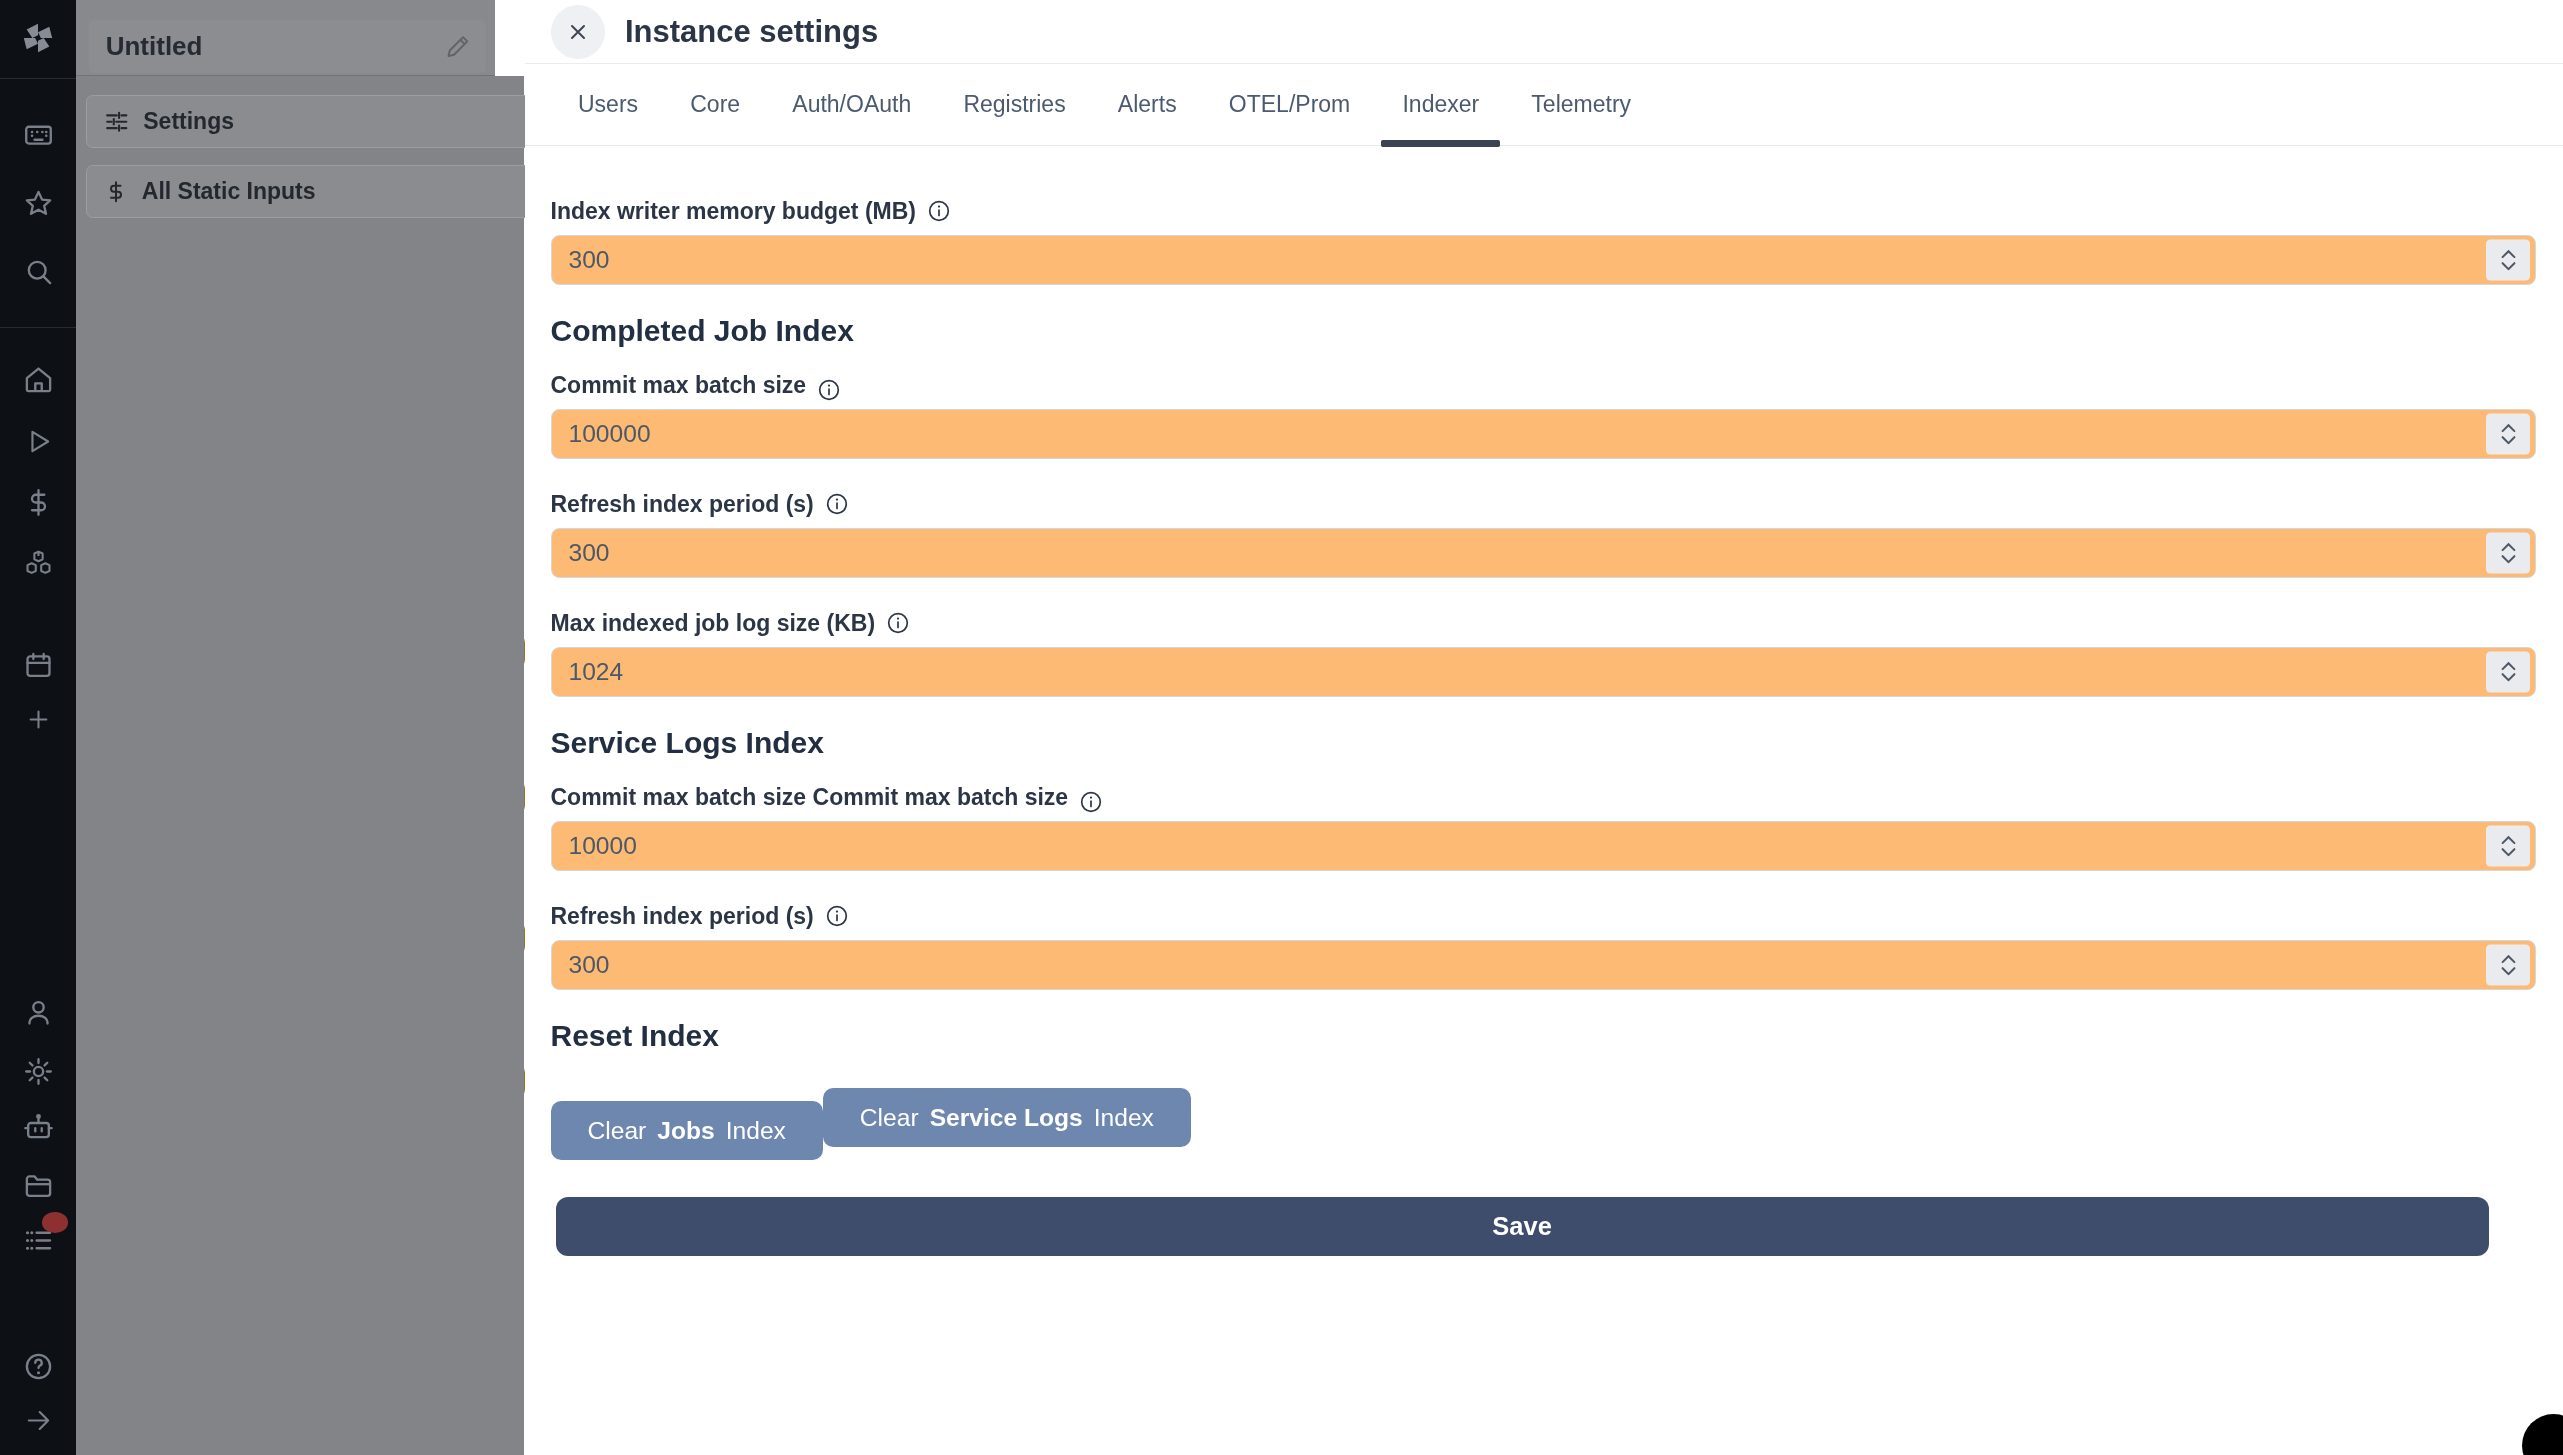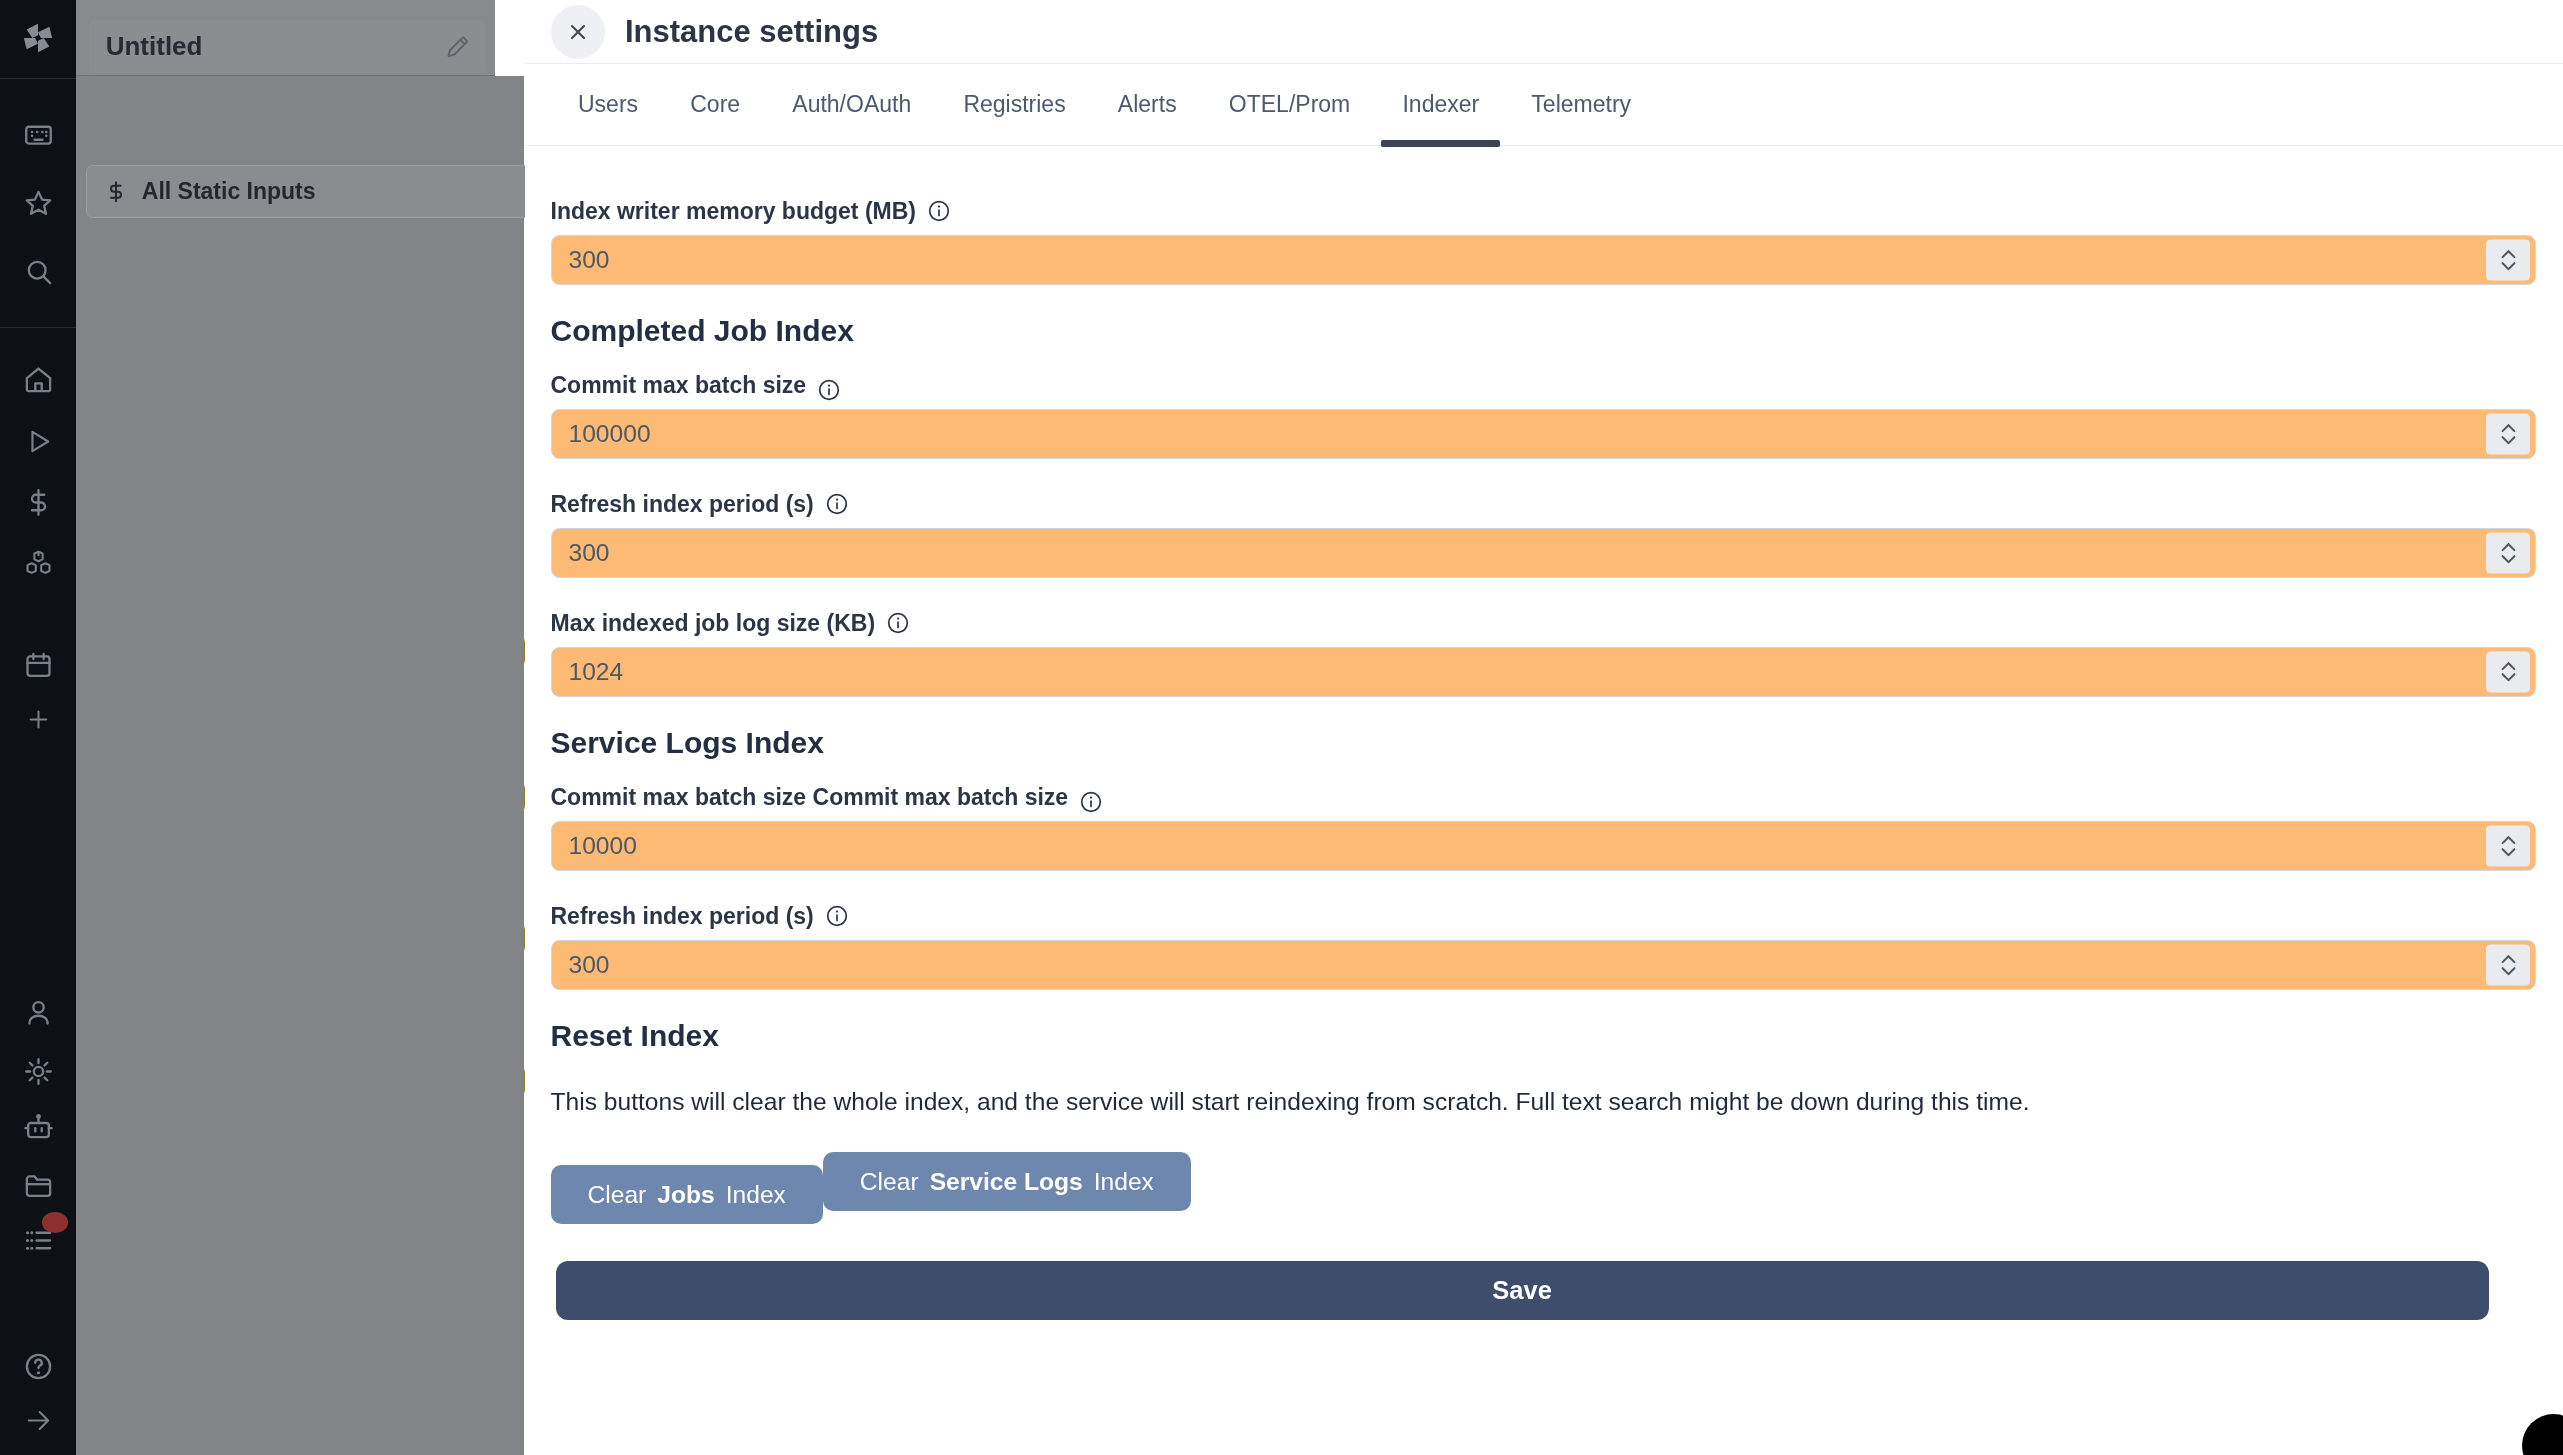--- a/index.html
+++ b/index.html
@@ -218,20 +218,28 @@
     <div id="flow-title-band">
       <span id="flow-title">Untitled</span>
       <span>
         <svg width="25.5" height="25.5" viewBox="0 0 24 24" fill="none" stroke="#5f646b" stroke-width="1.8" stroke-linejoin="round">
           <path d="M17 3 l4 4 L8.5 19.5 l-5.2 1.2 1.2-5.2 Z M14.5 5.5 l4 4"></path>
         </svg>
       </span>
     </div>
   </div>
 
+  <div class="panel-row" style="top:95px">
+    <svg width="25.5" height="25.5" viewBox="0 0 24 24" fill="none" stroke="#23282f" stroke-width="2" stroke-linecap="round">
+      <path d="M3 6 H12 M16.5 6 H21 M14.2 3.5 V8.5"></path>
+      <path d="M3 12 H7 M11.5 12 H21 M9.2 9.5 V14.5"></path>
+      <path d="M3 18 H12 M16.5 18 H21 M14.2 15.5 V20.5"></path>
+    </svg>
+    <span>Settings</span>
+  </div>
   <div class="panel-row" style="top:165px">
     <svg width="24" height="25.5" viewBox="0 0 24 24" fill="none" stroke="#23282f" stroke-width="2" stroke-linecap="round">
       <path d="M12 2.5 V21.5 M16.5 6 h-6.5 a3 3 0 0 0 0 6 h4 a3 3 0 0 1 0 6 H7"></path>
     </svg>
     <span>All Static Inputs</span>
   </div>
 
   <div id="trigger-node">
     <span>Trigg</span>
   </div>
@@ -458,21 +466,20 @@
         <svg width="17" height="9.3" viewBox="0 0 20 11" fill="none" stroke="currentColor" stroke-width="2.4" stroke-linecap="round">
             <path d="M3 9 L10 2 L17 9"></path>
           </svg>
         <svg width="17" height="9.3" viewBox="0 0 20 11" fill="none" stroke="currentColor" stroke-width="2.4" stroke-linecap="round">
             <path d="M3 2 L10 9 L17 2"></path>
           </svg>
       </div>
     </div>
 
     <h2 class="section">Reset Index</h2>
-    <p id="reset-desc">This buttons will clear the whole index, and the service will start reindexing from scratch. Full text search might be down during this time.</p>
 
     <div class="btn-col">
       <button class="clear-btn" id="clear-jobs">
         <span>Clear</span>
         <b>Jobs</b>
         <span>Index</span>
       </button>
       <button class="clear-btn" id="clear-service">
         <span>Clear</span>
         <b>Service Logs</b>

